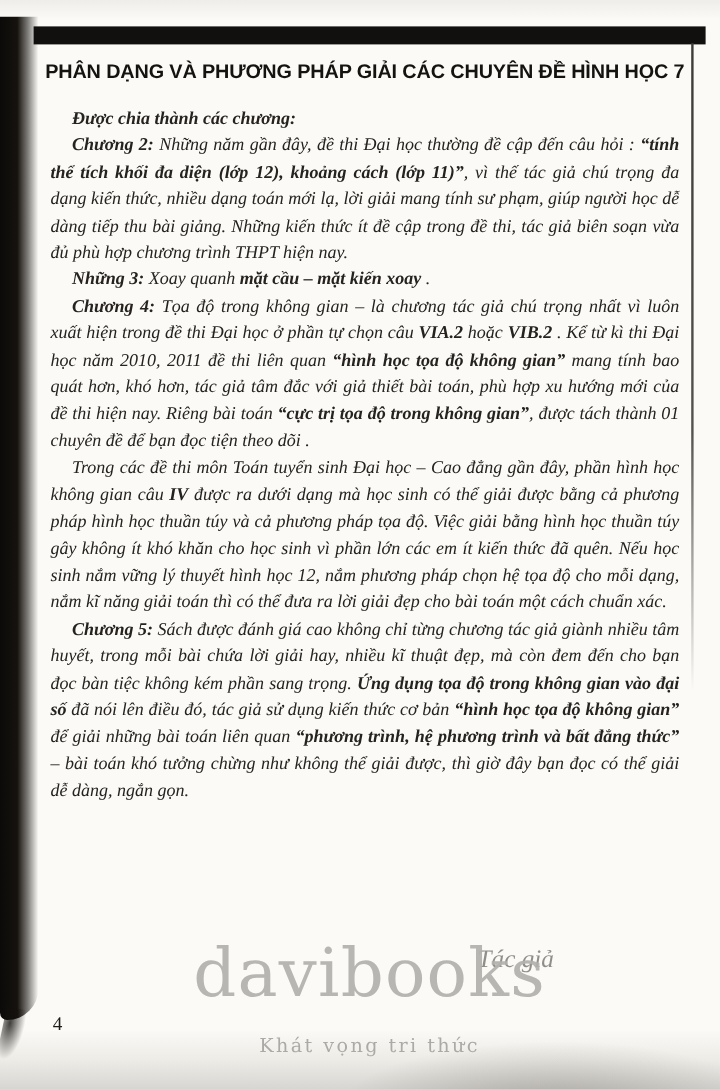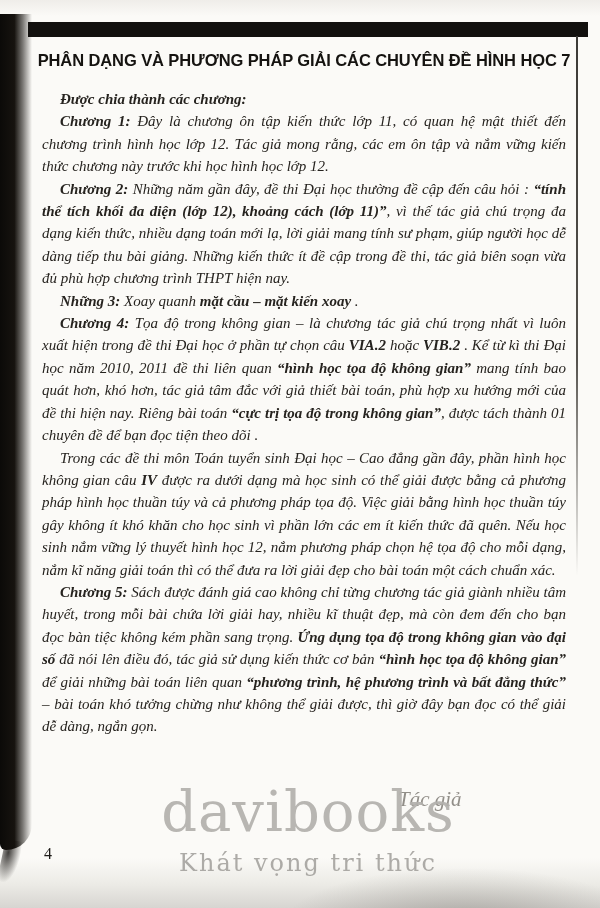--- a/index.html
+++ b/index.html
@@ -54,23 +54,23 @@
   .watermark {
     position:absolute; left:0; width:600px; top:784px; z-index:5;
     text-align:center; pointer-events:none;padding-left:16px;
   }
   .wm-logo {
     font-family:"DejaVu Serif", serif;
     font-size:56px; line-height:1; letter-spacing:1px;
     color:var(--watermark, #b3b1ad); opacity:0.92;
   }
   .wm-slogan {
-    margin-top:9px;
+    margin-top:22px;
     font-family:"DejaVu Serif", serif;
-    font-size:24px; letter-spacing:2px;
+    font-size:16px; letter-spacing:2px;
     color:#a9a7a3; opacity:0.95;
   }
   .pagenum {
     position:absolute; left:44px; top:845px; z-index:6;
     font-size:16px; color:#1d1b18;
   }
   .curl {
     position:absolute; right:0; bottom:0; width:340px; height:48px;
     background:radial-gradient(ellipse at 60% 130%, rgba(90,86,80,0.35), rgba(90,86,80,0) 62%);
   }
@@ -81,21 +81,20 @@
 <div class="page">
   <div class="gutter"></div>
   <div class="gutter-tail"></div>
   <div class="top-bar"></div>
   <div class="right-rule"></div>
 
   <div class="title">PHÂN DẠNG VÀ PHƯƠNG PHÁP GIẢI CÁC CHUYÊN ĐỀ HÌNH HỌC 7</div>
 
   <div class="body-text" id="paragraphs">
       <p class="para"><span class="seg-bi">Được chia thành các chương:</span></p>
-      <p class="para"><span class="seg-bi">Chương 1:</span><span class="seg-i"> Đây là chương ôn tập kiến thức lớp 11, có quan hệ mật thiết đến chương trình hình học lớp 12. Tác giả mong rằng, các em ôn tập và nắm vững kiến thức chương này trước khi học hình học lớp 12.</span></p>
       <p class="para"><span class="seg-bi">Chương 2:</span><span class="seg-i"> Những năm gần đây, đề thi Đại học thường đề cập đến câu hỏi : </span><span class="seg-bi">“tính thể tích khối đa diện (lớp 12), khoảng cách (lớp 11)”</span><span class="seg-i">, vì thế tác giả chú trọng đa dạng kiến thức, nhiều dạng toán mới lạ, lời giải mang tính sư phạm, giúp người học dễ dàng tiếp thu bài giảng. Những kiến thức ít đề cập trong đề thi, tác giả biên soạn vừa đủ phù hợp chương trình THPT hiện nay.</span></p>
       <p class="para"><span class="seg-bi">Những 3:</span><span class="seg-i"> Xoay quanh </span><span class="seg-bi">mặt cầu – mặt kiến xoay</span><span class="seg-i"> .</span></p>
       <p class="para"><span class="seg-bi">Chương 4:</span><span class="seg-i"> Tọa độ trong không gian – là chương tác giả chú trọng nhất vì luôn xuất hiện trong đề thi Đại học ở phần tự chọn câu </span><span class="seg-bi">VIA.2</span><span class="seg-i"> hoặc </span><span class="seg-bi">VIB.2</span><span class="seg-i"> . Kể từ kì thi Đại học năm 2010, 2011 đề thi liên quan </span><span class="seg-bi">“hình học tọa độ không gian”</span><span class="seg-i"> mang tính bao quát hơn, khó hơn, tác giả tâm đắc với giả thiết bài toán, phù hợp xu hướng mới của đề thi hiện nay. Riêng bài toán </span><span class="seg-bi">“cực trị tọa độ trong không gian”</span><span class="seg-i">, được tách thành 01 chuyên đề để bạn đọc tiện theo dõi .</span></p>
       <p class="para"><span class="seg-i">Trong các đề thi môn Toán tuyển sinh Đại học – Cao đẳng gần đây, phần hình học không gian câu </span><span class="seg-bi">IV</span><span class="seg-i"> được ra dưới dạng mà học sinh có thể giải được bằng cả phương pháp hình học thuần túy và cả phương pháp tọa độ. Việc giải bằng hình học thuần túy gây không ít khó khăn cho học sinh vì phần lớn các em ít kiến thức đã quên. Nếu học sinh nắm vững lý thuyết hình học 12, nắm phương pháp chọn hệ tọa độ cho mỗi dạng, nắm kĩ năng giải toán thì có thể đưa ra lời giải đẹp cho bài toán một cách chuẩn xác.</span></p>
       <p class="para"><span class="seg-bi">Chương 5:</span><span class="seg-i"> Sách được đánh giá cao không chỉ từng chương tác giả giành nhiều tâm huyết, trong mỗi bài chứa lời giải hay, nhiều kĩ thuật đẹp, mà còn đem đến cho bạn đọc bàn tiệc không kém phần sang trọng. </span><span class="seg-bi">Ứng dụng tọa độ trong không gian vào đại số</span><span class="seg-i"> đã nói lên điều đó, tác giả sử dụng kiến thức cơ bản </span><span class="seg-bi">“hình học tọa độ không gian”</span><span class="seg-i"> để giải những bài toán liên quan </span><span class="seg-bi">“phương trình, hệ phương trình và bất đẳng thức”</span><span class="seg-i"> – bài toán khó tưởng chừng như không thể giải được, thì giờ đây bạn đọc có thể giải dễ dàng, ngắn gọn.</span></p>
     </div>
 
   <div class="signature">Tác giả</div>
 
   <div class="watermark">

